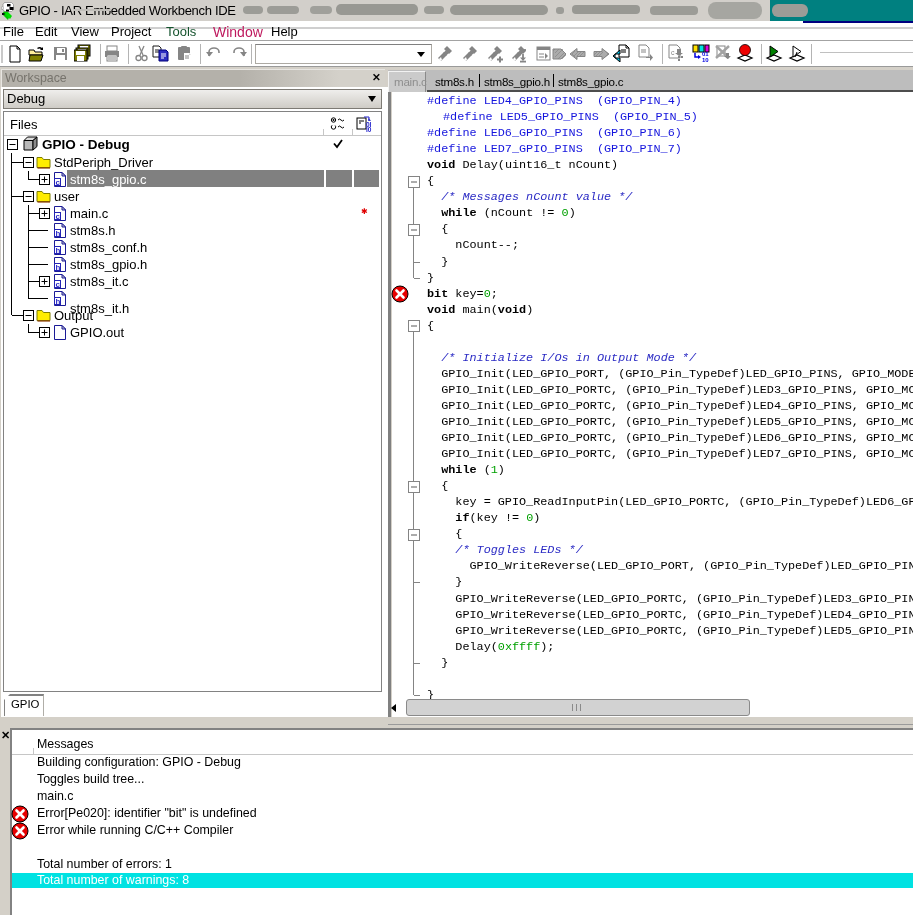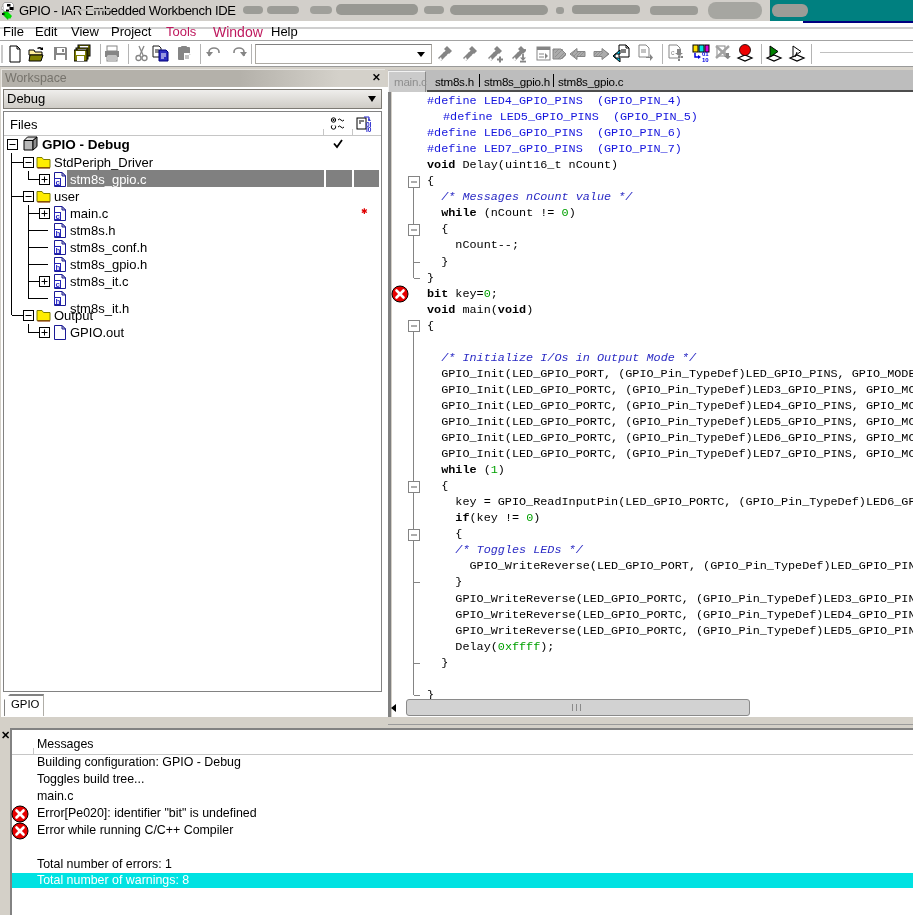--- a/index.html
+++ b/index.html
@@ -44,21 +44,21 @@
 <div class="abs" style="left:708px;top:2px;width:54px;height:17px;background:#a6a6a1;border-radius:8px;"></div>
 <div class="abs" style="left:772px;top:4px;width:36px;height:13px;background:#9c9c97;border-radius:6px;"></div>
 <div class="abs" style="left:73px;top:9px;width:38px;height:1.5px;background:#c0beb9;"></div>
 <div class="abs" style="left:0;top:21px;width:803px;height:2px;background:#fff;"></div>
 <div class="abs" style="left:0;top:23px;width:913px;height:17px;background:#fff;"></div>
 <div class="abs" style="left:0;top:27px;width:913px;height:1.5px;background:#cfcfcf;"></div>
 <div class="abs" style="left:3px;top:24px;font-size:13px;color:#000;">File</div>
 <div class="abs" style="left:35px;top:24px;font-size:13px;color:#000;">Edit</div>
 <div class="abs" style="left:71px;top:24px;font-size:13px;color:#000;">View</div>
 <div class="abs" style="left:111px;top:24px;font-size:13px;color:#000;">Project</div>
-<div class="abs" style="left:166px;top:24px;font-size:13px;color:#be185d;">Tools</div>
+<div class="abs" style="left:166px;top:24px;font-size:13px;color:#14532d;">Tools</div>
 <div class="abs" style="left:213px;top:24px;font-size:14px;color:#be185d;">Window</div>
 <div class="abs" style="left:271px;top:24px;font-size:13px;color:#000;">Help</div>
 <div class="abs" style="left:0;top:40px;width:913px;height:1px;background:#a3a3a3;"></div>
 <div class="abs" style="left:0;top:41px;width:913px;height:26px;background:#fff;"></div>
 <div class="abs" style="left:0;top:66px;width:913px;height:1px;background:#9a9a9a;"></div>
 <div class="abs" style="left:1px;top:45px;width:2px;height:18px;background:#c9c9c9;"></div>
 <div class="abs" style="left:100px;top:44px;width:1px;height:20px;background:#b4b4b4;"></div>
 <div class="abs" style="left:128px;top:44px;width:1px;height:20px;background:#b4b4b4;"></div>
 <div class="abs" style="left:200px;top:44px;width:1px;height:20px;background:#b4b4b4;"></div>
 <div class="abs" style="left:251px;top:44px;width:1px;height:20px;background:#b4b4b4;"></div>

